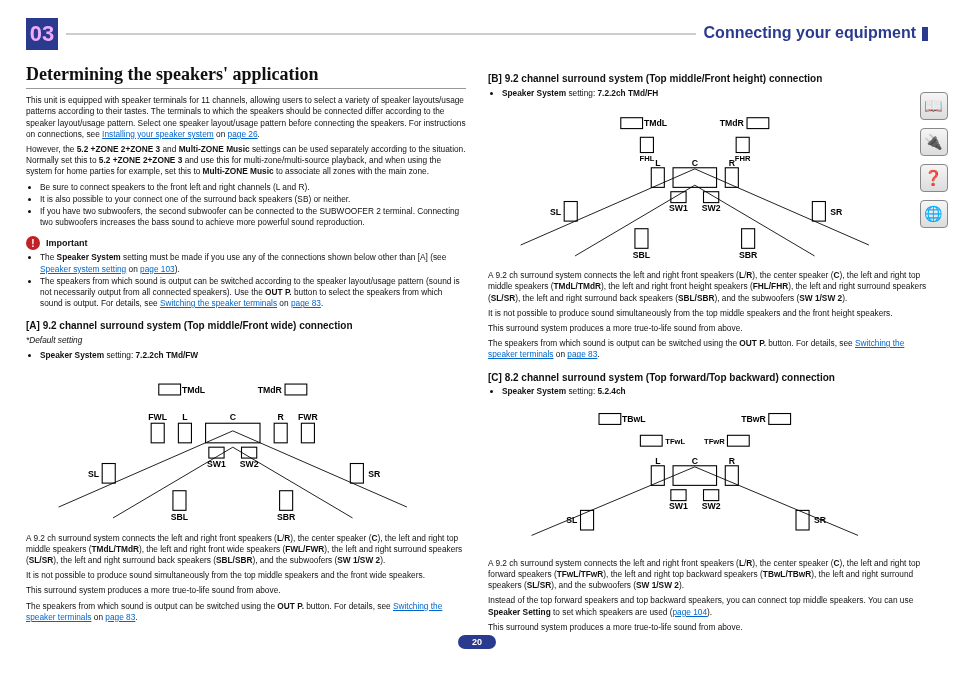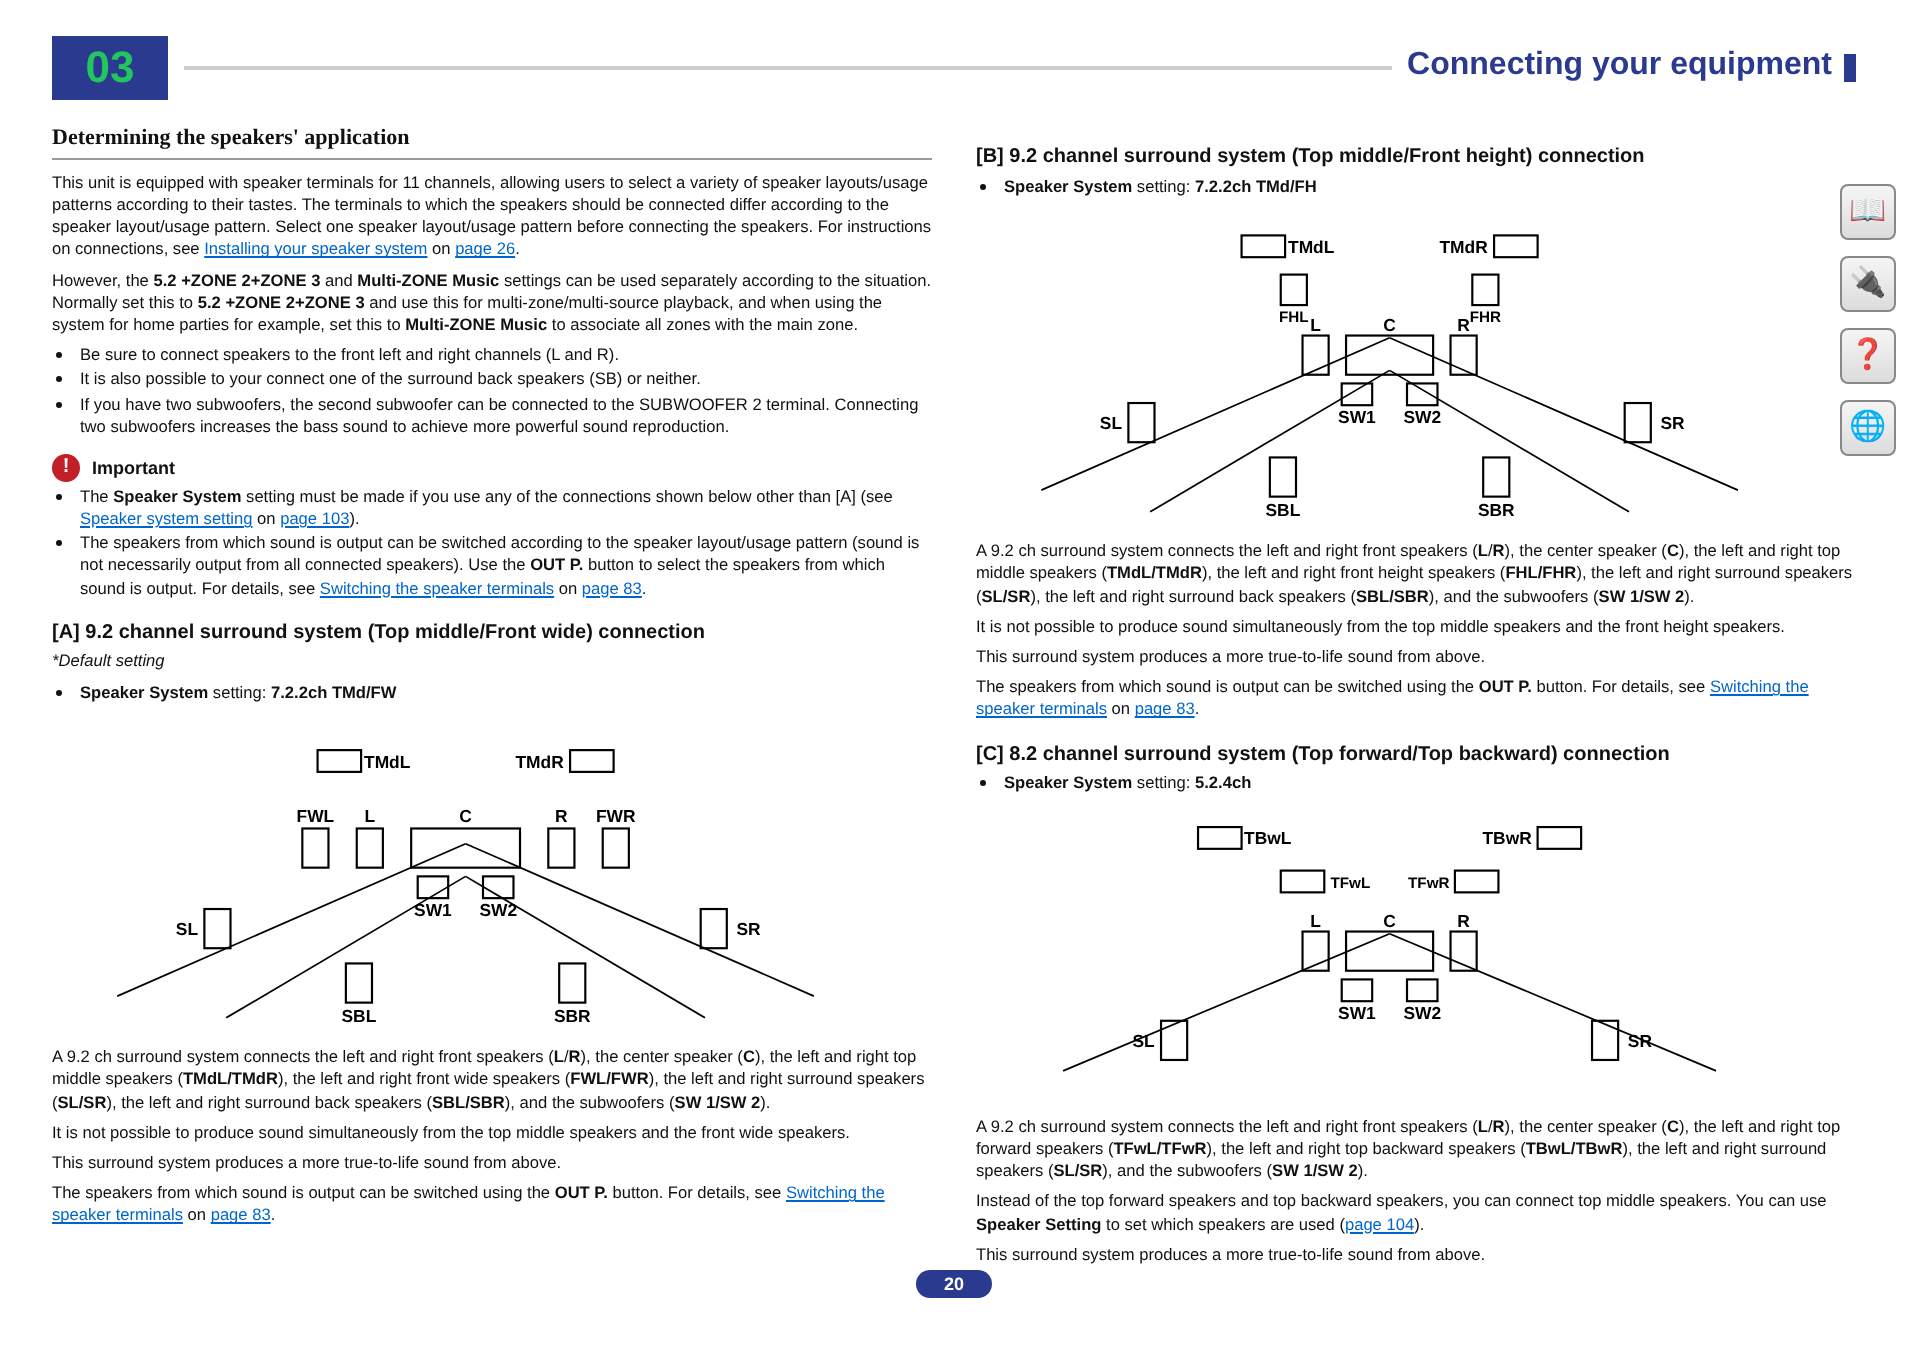--- a/index.html
+++ b/index.html
@@ -4,28 +4,28 @@
 <style>
   :root { --brand:#2a3a8f; --rule:#6b6f78; --link:#0066cc; --ink:#111; }
   *{box-sizing:border-box;}
   body{
     margin:0; width:954px; height:675px; background:#fff;
     font-family:Arial,Helvetica,sans-serif; color:var(--ink);
     font-size:9px; line-height:1.35; position:relative;
   }
   .page{padding:18px 26px 12px 26px;}
   .hdr{display:flex; align-items:center; gap:8px;}
-  .chip{background:var(--brand); color:#22c55e; font-weight:700; font-size:22px; width:58px;height:32px; display:flex;align-items:center;justify-content:center;}
+  .chip{background:var(--brand); color:#f0abfc; font-weight:700; font-size:22px; width:32px;height:32px; display:flex;align-items:center;justify-content:center;}
   .hdr-line{flex:1; display:flex; align-items:center;}
   .hdr-rule{flex:1; height:2px; background:var(--rule); opacity:.35;}
   .hdr-title{color:var(--brand); font-weight:700; font-size:16px; padding:0 6px 2px 8px;}
   .hdr-cap{width:6px; height:14px; background:var(--brand);}
   .cols{display:flex; gap:22px; margin-top:12px;}
   .col{flex:1 1 0; min-width:0;}
-  h2{font-family:Georgia,"Times New Roman",serif; font-weight:700; font-size:11px; margin:0 0 2px 0;}
+  h2{font-family:Georgia,"Times New Roman",serif; font-weight:700; font-size:18px; margin:0 0 2px 0;}
   h2+hr{border:none;border-top:1px solid #999; margin:2px 0 6px;}
   h3{font-weight:700; font-size:10px; margin:10px 0 2px;}
   p,li{font-size:8.3px;}
   p{margin:2px 0 4px;}
   ul{margin:2px 0 4px 14px; padding:0;}
   ul li{margin:1px 0;}
   .link{color:var(--link); text-decoration:underline; cursor:pointer;}
   .note-row{display:flex; align-items:center; gap:6px; margin-top:8px;}
   .note-ic{width:14px;height:14px;border-radius:50%;background:#c22026;color:#fff;display:flex;align-items:center;justify-content:center;font-weight:700;font-size:10px;}
   .note-lbl{font-weight:700;}

